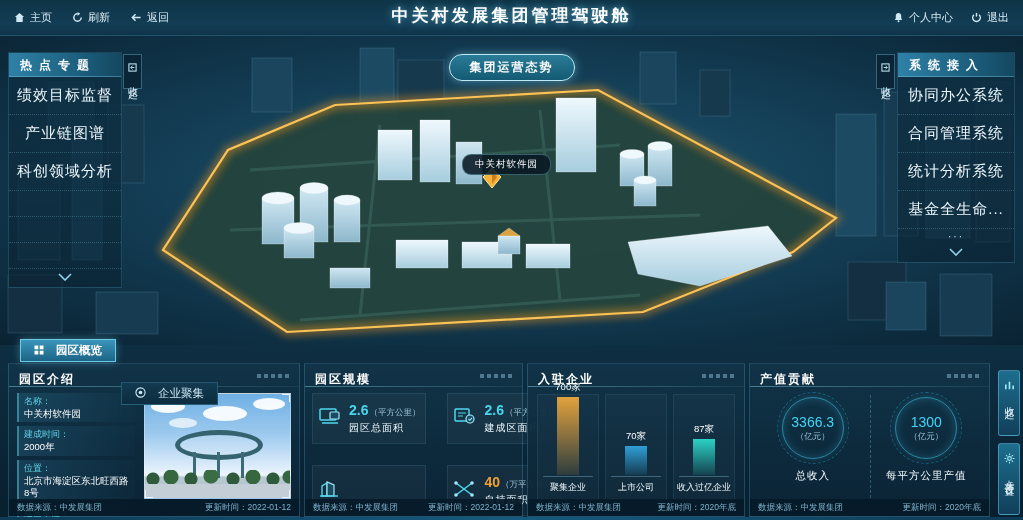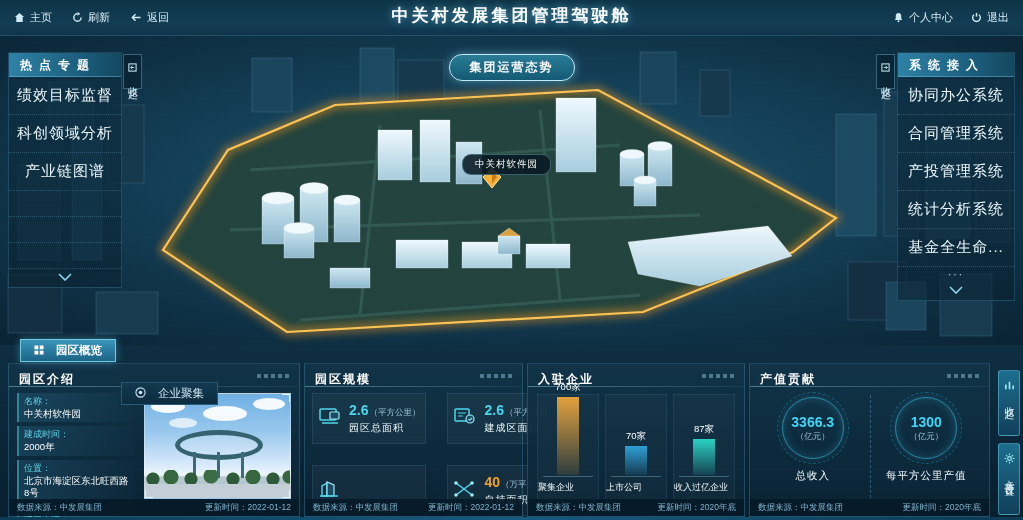--- a/index.html
+++ b/index.html
@@ -121,38 +121,38 @@
   .stat .line2 { font-size:10px; color:#eef8fc; margin-top:2px; letter-spacing:1px; }
 
   
   #card-ent { left:527px; width:218px; }
   .ent-body { display:flex; gap:6px; padding:7px 9px 0; height:113px; }
   .bar-col { flex:1; position:relative; background:rgba(255,255,255,.025);
     border:1px solid rgba(120,200,230,.10); }
   .bar { position:absolute; bottom:24px; left:50%; transform:translateX(-50%); width:22px; }
   .bar-value { position:absolute; left:0; right:0; text-align:center; font-size:9.5px;
     color:#fff; }
-  .bar-label { position:absolute; bottom:5px; left:0; right:0; 
+  .bar-label { position:absolute; bottom:5px; left:0; right:0; text-align:center;
     font-size:9px; color:#eef8fc; white-space:nowrap;font-family:Liberation Serif, serif; }
   .bar-base { position:absolute; bottom:22px; left:8%; right:8%; height:1px;
     background:rgba(150,215,240,.35); }
 
   
   #card-out { left:749px; width:241px; }
   .out-body { display:flex; padding:10px 6px 0; position:relative; height:115px; }
   .out-divider { position:absolute; left:50%; top:8px; bottom:4px; width:0;
     border-left:1px dashed rgba(110,190,220,.35); }
   .gauge { flex:1; display:flex; flex-direction:column; align-items:center; }
   .gauge-circle { position:relative; width:62px; height:62px; border-radius:50%;
     border:1.5px solid rgba(62,195,230,.6); display:flex; flex-direction:column;
     align-items:center; justify-content:center;
     box-shadow:inset 0 0 10px rgba(62,195,230,.25), 0 0 6px rgba(62,195,230,.2); }
   .gauge-circle::before { content:""; position:absolute; inset:-6px; border-radius:50%;
     border:1px dashed rgba(62,195,230,.35); }
-  .gauge-val { font-size:14px; font-weight:bold; color:#3fd6f7; }
+  .gauge-val { font-size:14px; font-weight:normal; color:#3fd6f7; }
   .gauge-unit { font-size:8.5px; color:#9cc4d8; margin-top:1px; }
   .gauge-label { margin-top:10px; font-size:10.5px; color:#f2fafd; letter-spacing:1px; }
 
   
   .side-btn { position:absolute; right:3px; width:22px; z-index:13; cursor:pointer;
     background:linear-gradient(180deg,#1d6e8e,#113f5a); border:1px solid rgba(120,210,240,.45);
     border-radius:3px; display:flex; flex-direction:column; align-items:center;
     gap:4px; padding:6px 0; }
   .side-btn .vtxt { writing-mode:vertical-rl; font-size:10px; letter-spacing:2px; color:#eaf7fc; }
   #side-collapse { top:370px; height:66px; }
@@ -323,22 +323,22 @@
     <div class="collapse-tag">
       <span>
         <svg width="9" height="9" viewBox="0 0 10 10">
             <rect x="1" y="1" width="8" height="8" fill="none" stroke="#bfe3ef" stroke-width="1.2"></rect>
             <path d="M3 5 H7 M5 3 L3 5 L5 7" stroke="#bfe3ef" stroke-width="1" fill="none"></path>
           </svg>
       </span>
       <span class="vtxt">收起</span>
     </div>
     <div class="hp-item">绩效目标监督</div>
+    <div class="hp-item">产业链图谱</div>
     <div class="hp-item">科创领域分析</div>
-    <div class="hp-item">产业链图谱</div>
     <div class="hp-item empty"></div>
     <div class="hp-item empty"></div>
     <div class="hp-item empty"></div>
     <div class="hp-chevron">
       <svg width="14" height="8" viewBox="0 0 14 8">
           <path d="M1 1 L7 7 L13 1" fill="none" stroke="#8fd4ea" stroke-width="1.6"></path>
         </svg>
     </div>
   </div>
 
@@ -348,21 +348,20 @@
       <span>
         <svg width="9" height="9" viewBox="0 0 10 10">
             <rect x="1" y="1" width="8" height="8" fill="none" stroke="#bfe3ef" stroke-width="1.2"></rect>
             <path d="M3 5 H7 M5 3 L7 5 L5 7" stroke="#bfe3ef" stroke-width="1" fill="none"></path>
           </svg>
       </span>
       <span class="vtxt">收起</span>
     </div>
     <div class="hp-item">协同办公系统</div>
     <div class="hp-item">合同管理系统</div>
-    <div class="hp-item">产投管理系统</div>
     <div class="hp-item">统计分析系统</div>
     <div class="hp-item">基金全生命...</div>
     <div class="hp-more">···</div>
     <div class="hp-chevron">
       <svg width="14" height="8" viewBox="0 0 14 8">
           <path d="M1 1 L7 7 L13 1" fill="none" stroke="#8fd4ea" stroke-width="1.6"></path>
         </svg>
     </div>
   </div>
 

